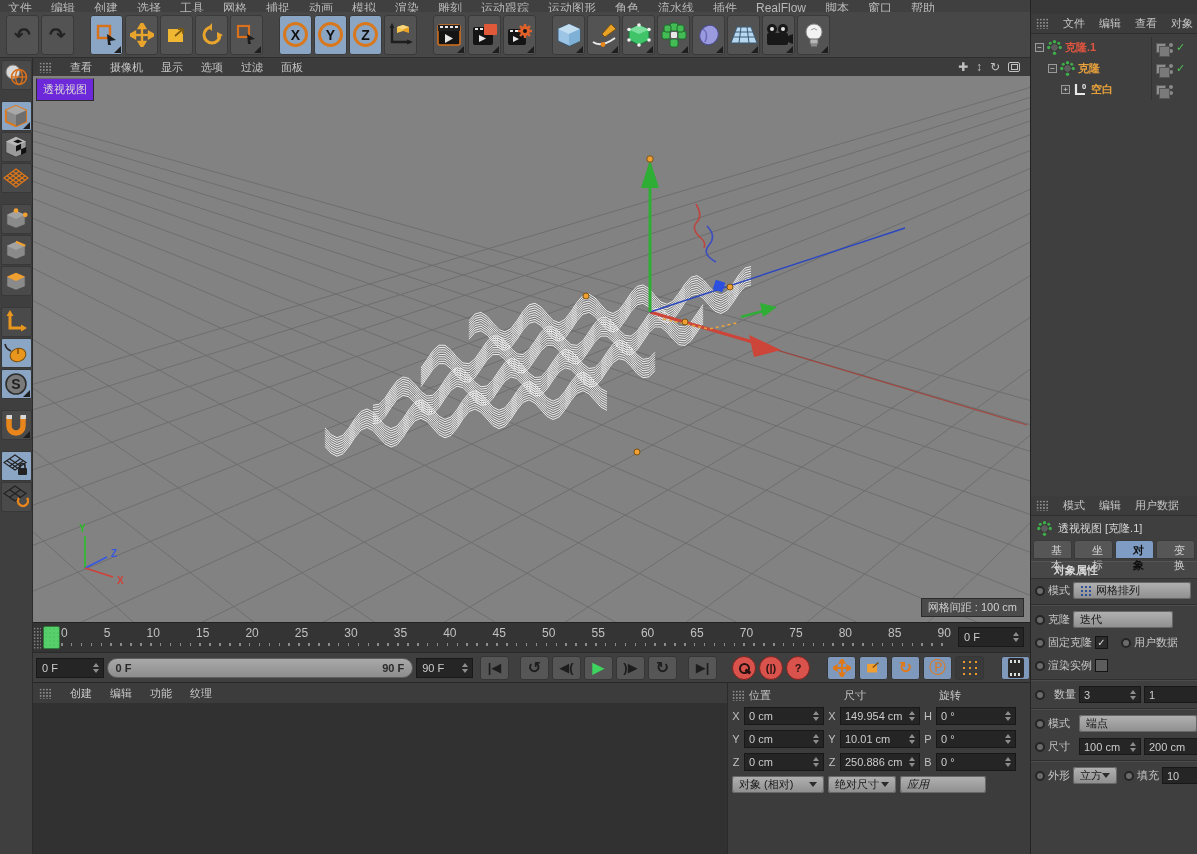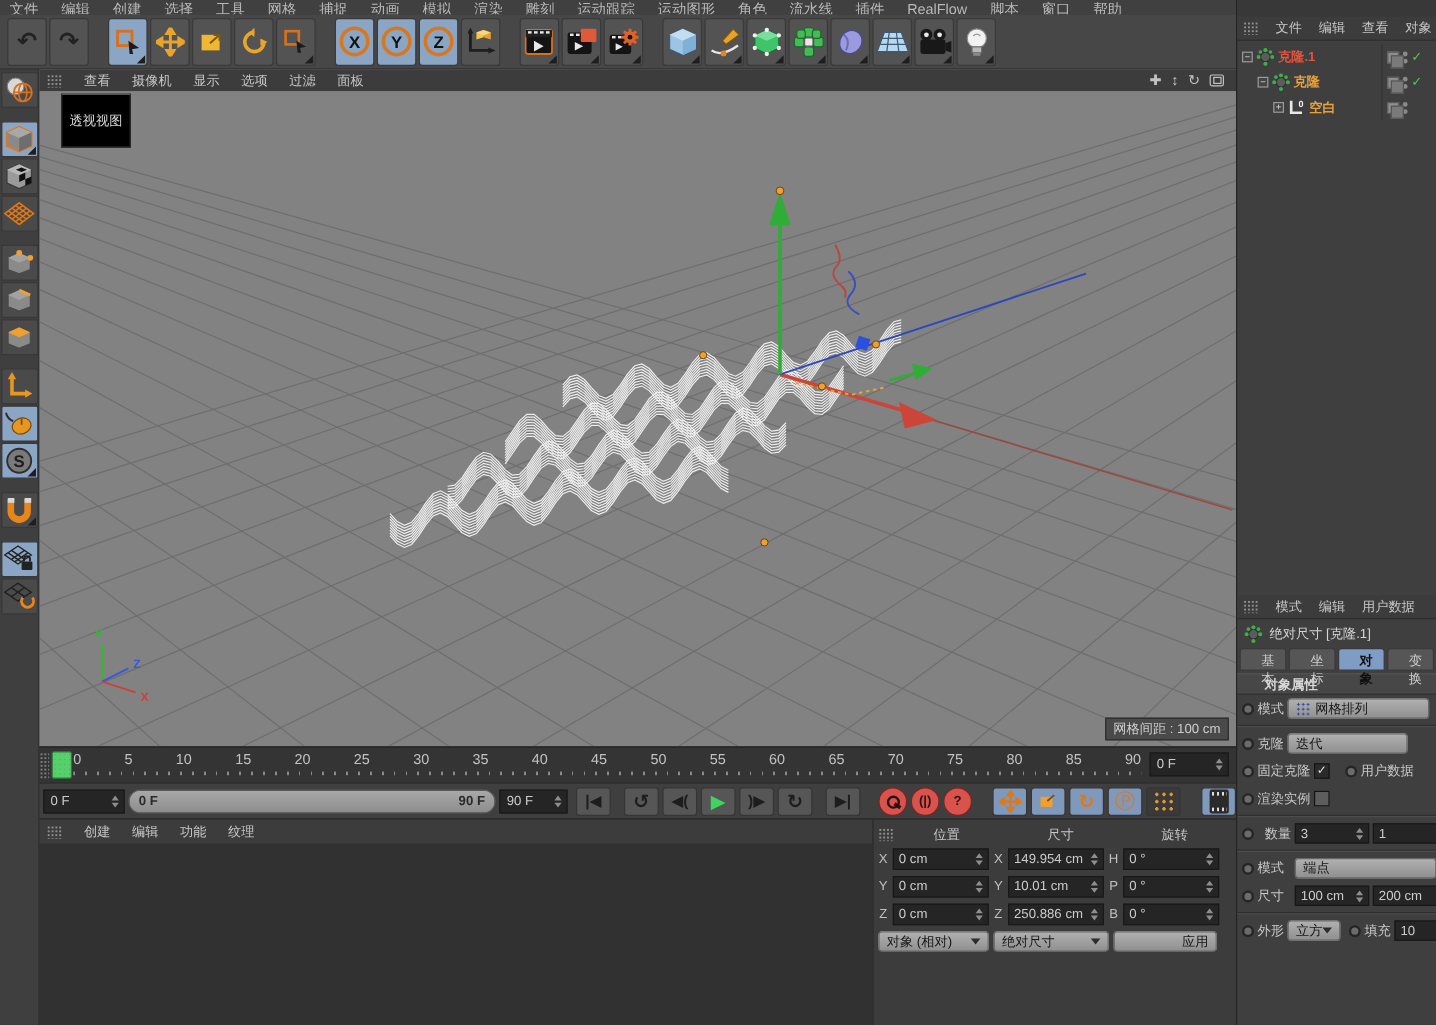--- a/index.html
+++ b/index.html
@@ -30,22 +30,22 @@
   .ltb.sp{margin-top:10px;}
   
   #vp{left:33px;top:58px;width:997px;height:564px;background:#818181;}
   #vpmenu{left:0;top:0;width:997px;height:18px;background:#3c3c3c;display:flex;align-items:center;
     gap:18px;padding-left:6px;}
   #vpmenu span.mi{color:#c6c6c6;}
   .grip{width:13px;height:11px;flex:none;
     background:radial-gradient(#8f8f8f 26%,transparent 30%) 0 0/3.2px 3.2px repeat;}
   #vpnav{margin-left:auto;display:flex;gap:8px;padding-right:10px;color:#c2c2c2;font-size:12px;}
   #vpview{left:0;top:18px;width:997px;height:546px;overflow:hidden;background:#828282;}
-  #vplabel{left:18px;top:2px;background:#000000;border:1px solid #2d2d2d;border-top-color:#6a6a6a;
-    padding:14px 6px;color:#d6d6d6;z-index:5;}
+  #vplabel{left:3px;top:2px;background:#6d28d9;border:1px solid #2d2d2d;border-top-color:#6a6a6a;
+    padding:3px 6px;color:#d6d6d6;z-index:5;}
   #gridlabel{right:6px;bottom:5px;background:#4a4a4a;border:1px solid #2b2b2b;padding:1px 6px;color:#cfcfcf;z-index:5;}
   
   #ruler{left:33px;top:622px;width:997px;height:30px;background:#343434;border-top:1px solid #222;}
   #rgrip{left:0;top:4px;width:8px;height:22px;background:radial-gradient(#808080 26%,transparent 30%) 0 0/3.2px 3.2px repeat;}
   #playhead{left:10px;top:3px;width:17px;height:23px;background:#57d06b;border:1px solid #2d7a3a;border-radius:2px;
     background-image:radial-gradient(#3fae53 22%,transparent 26%);background-size:4px 4px;}
   #ticks{left:28px;top:3px;width:890px;height:14px;display:flex;justify-content:space-between;color:#c2c2c2;font-size:12px;}
   #tickmarks{left:28px;top:20px;width:890px;height:3px;
     background:repeating-linear-gradient(90deg,#8a8a8a 0 1.5px,transparent 1.5px 9.89px);}
   .framefld{background:#252525;border:1px solid #191919;height:20px;display:flex;align-items:center;
@@ -63,21 +63,21 @@
     display:flex;align-items:center;justify-content:center;font-size:13px;font-weight:bold;flex:none;}
   .tpb.blue{background:#7e99bc;}
   .rec{width:24px;height:24px;background:#d9534c;border:1px solid #7c2420;border-radius:50%;color:#2a1212;
     display:flex;align-items:center;justify-content:center;font-weight:bold;font-size:11px;flex:none;}
   
   #matpanel{left:33px;top:682px;width:694px;height:172px;background:#313131;border-top:1px solid #262626;}
   #matmenu{left:0;top:0;width:694px;height:20px;background:#3c3c3c;display:flex;align-items:center;gap:18px;padding-left:6px;}
   
   #coords{left:727px;top:682px;width:303px;height:172px;background:#3c3c3c;border-top:1px solid #262626;border-left:1px solid #2a2a2a;padding:4px 0 0 4px;}
   #coordhead{display:flex;align-items:center;gap:4px;height:16px;margin-bottom:4px;}
-  #coordhead .h{width:92px;color:#c8c8c8;margin-left:29px;}
+  #coordhead .h{width:92px;color:#c8c8c8;}
   .crow{display:flex;align-items:center;gap:4px;margin-bottom:5px;}
   .clab{width:8px;text-align:center;color:#c0c0c0;}
   .cfld{width:80px;height:18px;background:#252525;border:1px solid #181818;color:#ccc;display:flex;
     align-items:center;padding:0 4px;position:relative;}
   .pill{background:linear-gradient(#b2b2b2,#8e8e8e);border-radius:3px;box-shadow:inset 0 0 0 1px #676767;
     color:#171717;height:17px;display:flex;align-items:center;padding:0 7px;white-space:nowrap;}
   .dropdn{margin-left:auto;border-left:4px solid transparent;border-right:4px solid transparent;border-top:5px solid #2c2c2c;}
   #coordbtns{display:flex;gap:4px;margin-top:3px;}
   
   #rpanel{left:1030px;top:0;width:167px;height:854px;background:#3f3f3f;border-left:1px solid #232323;overflow:hidden;}
@@ -760,25 +760,25 @@
     <div class="cfld">
         <span>0 °</span>
         <span class="spin"></span>
       </div>
   </div>
   <div id="coordbtns">
     <div class="pill" style="width:92px;">
         <span>对象 (相对)</span>
         <span class="dropdn"></span>
       </div>
-    <div class="pill" style="width:96px;">
+    <div class="pill" style="width:68px;">
         <span>绝对尺寸</span>
         <span class="dropdn"></span>
       </div>
-    <div class="pill" style="width:86px;justify-content:flex-end;">
+    <div class="pill" style="width:86px;justify-content:flex-start;font-style:italic;">
         <span>应用</span>
       </div>
   </div>
 </div>
 
 <div id="rpanel" class="abs">
   <div style="height:14px;background:#383838;"></div>
 
   <div class="pmenu">
     <span class="grip"></span>
@@ -862,21 +862,21 @@
       <circle cx="7.5" cy="7.5" r="4" fill="#5c5c5c" stroke="#2e2e2e"></circle>
       <g fill="#3fae4a">
           <circle cx="7.5" cy="1.8" r="1.7"></circle>
           <circle cx="7.5" cy="13.2" r="1.7"></circle>
           <circle cx="1.8" cy="7.5" r="1.7"></circle>
           <circle cx="13.2" cy="7.5" r="1.7"></circle>
           <circle cx="3.3" cy="3.3" r="1.5"></circle>
           <circle cx="11.7" cy="3.3" r="1.5"></circle>
         </g>
     </svg>
-    <span>绝对尺寸 [克隆.1]</span>
+    <span>透视视图 [克隆.1]</span>
   </div>
   <div id="amtabs">
     <span class="tab">基本</span>
     <span class="tab">坐标</span>
     <span class="tab on">对象</span>
     <span class="tab">变换</span>
   </div>
   <div class="amsect">对象属性</div>
 
   <div class="arow">

